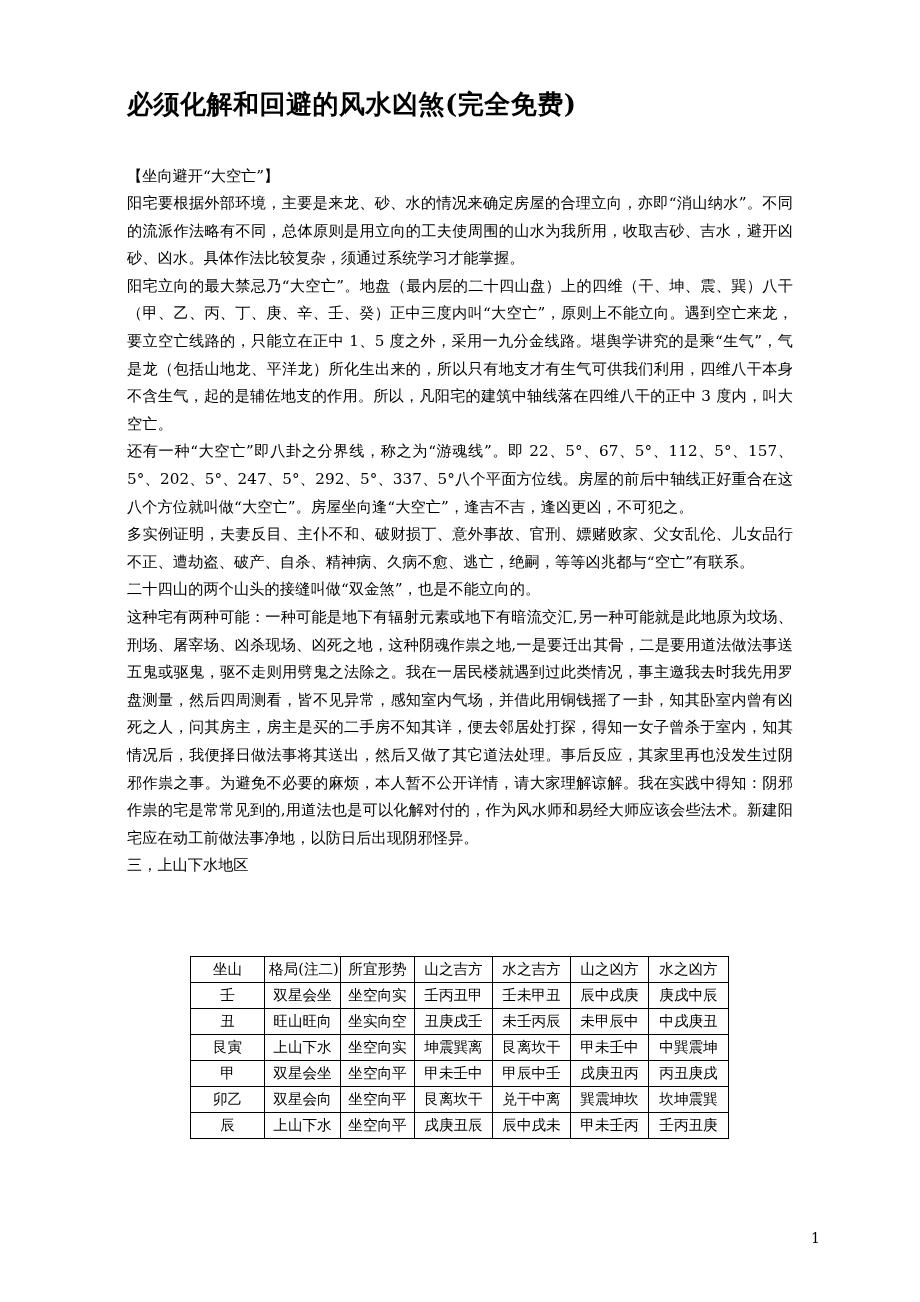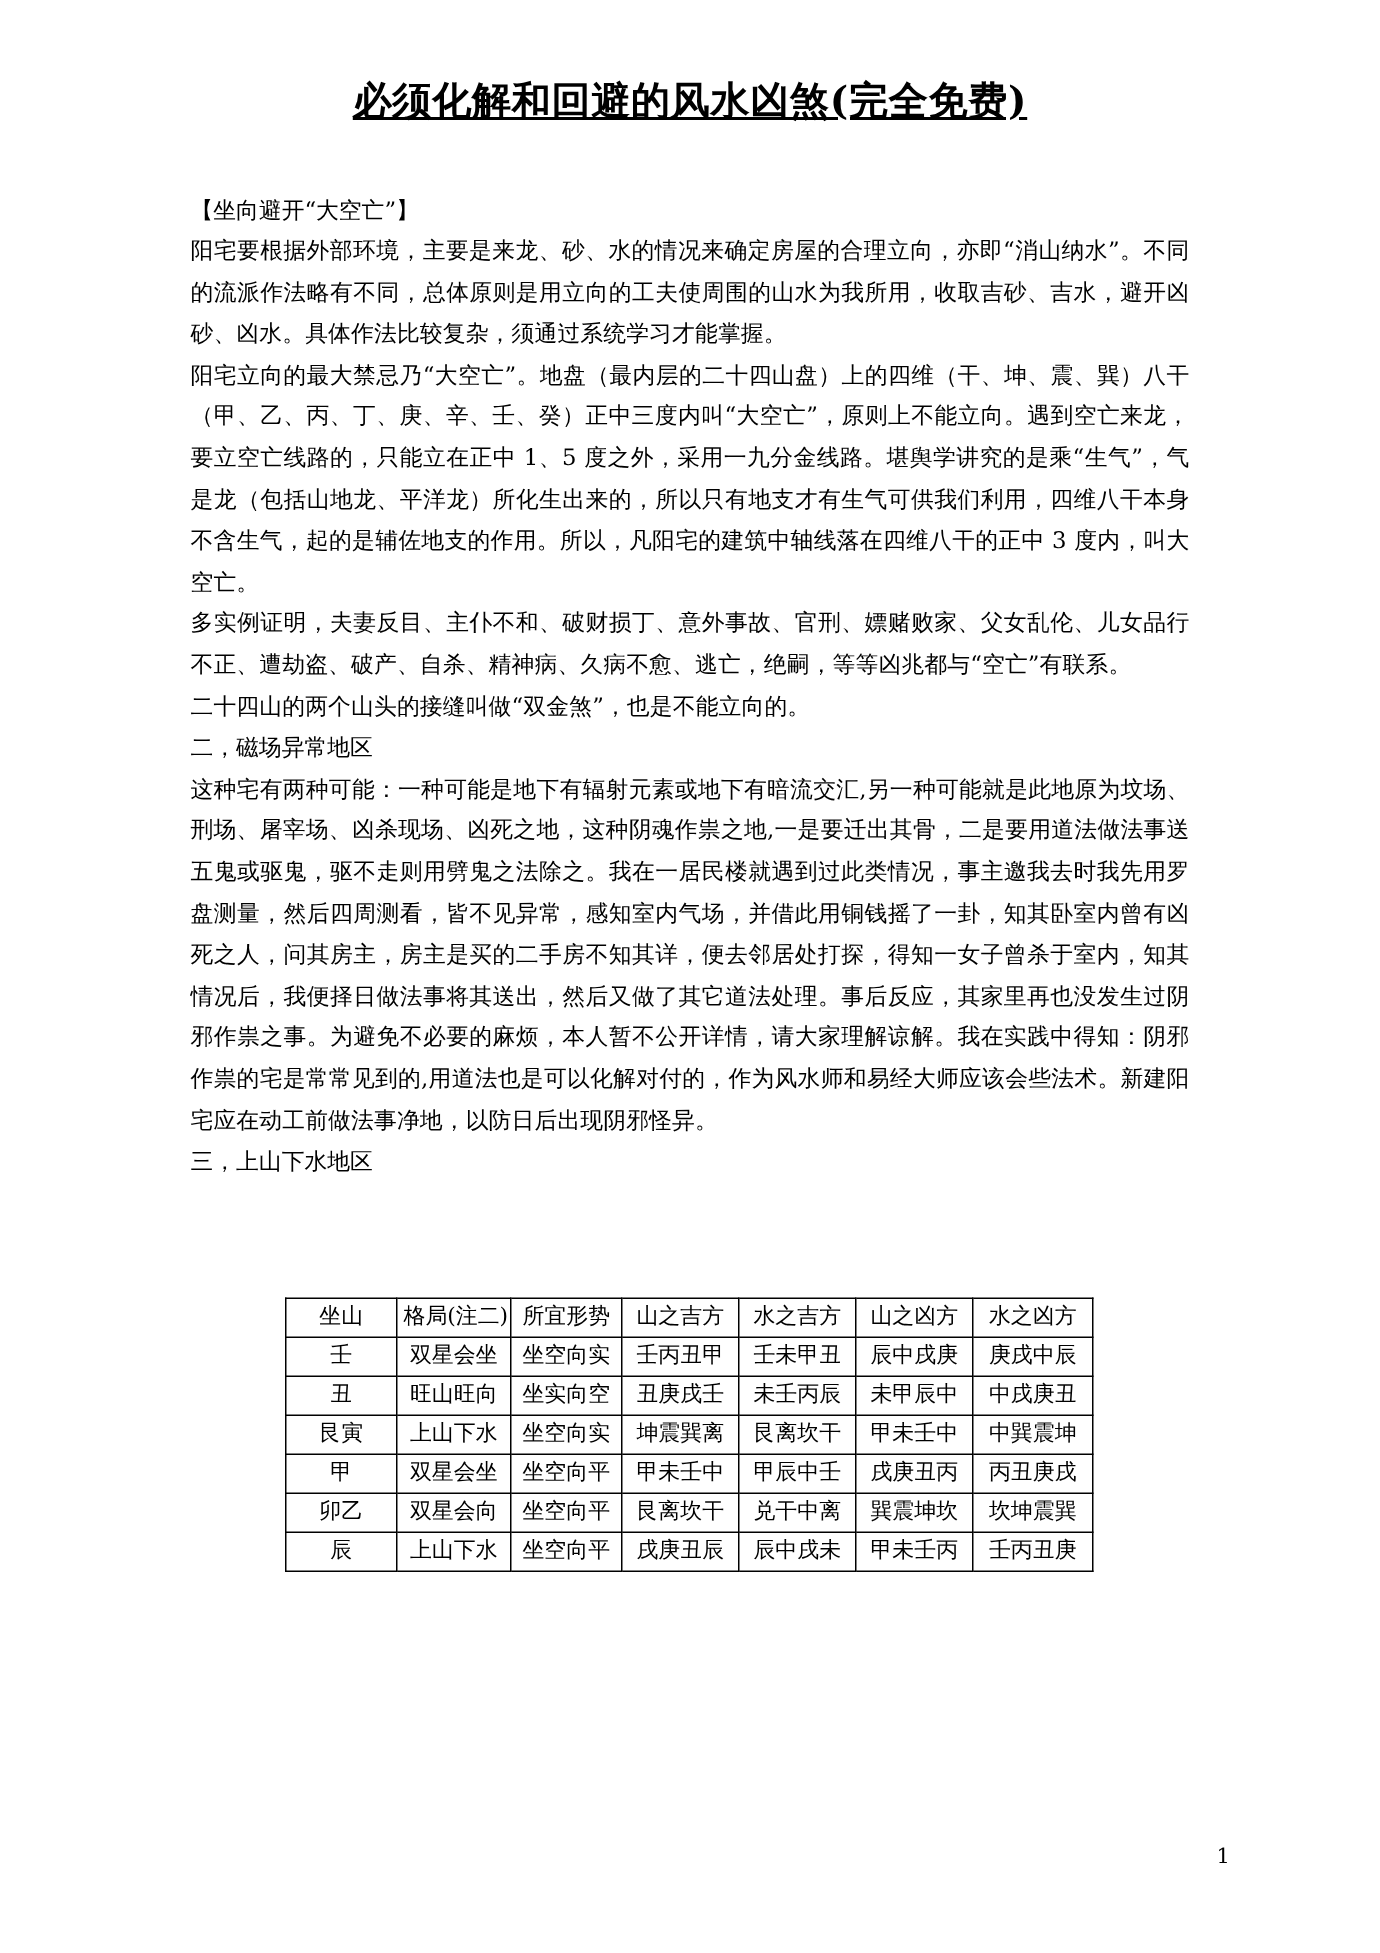--- a/index.html
+++ b/index.html
@@ -20,29 +20,28 @@
     overflow: hidden;
     box-sizing: border-box;
   }
   .content {
     position: absolute;
     left: 127px;
     top: 0;
     width: 666px;
   }
   .doc-title {
-    text-align: center;
+    text-align: left;
     font-size: 26px;
     font-weight: bold;
     letter-spacing: 0.5px;
     margin: 0;
-    padding-top: 52px;
+    padding-top: 88px;
     line-height: 1.25;
     font-family: "DejaVu Serif", "Liberation Serif", serif;
-    text-decoration: underline;
   }
   .body-block {
     margin-top: 42px;
   }
   p.line, p.para {
     margin: 0;
     font-size: 15.2px;
     line-height: 27.6px;
     text-align: justify;
     text-justify: inter-ideograph;
@@ -105,24 +104,24 @@
 
   <div class="content">
 
     <h1 class="doc-title">必须化解和回避的风水凶煞(完全免费)</h1>
 
     <div class="body-block">
 
       <p class="section-head">【坐向避开“大空亡”】</p>
       <p class="para">阳宅要根据外部环境，主要是来龙、砂、水的情况来确定房屋的合理立向，亦即“消山纳水”。不同的流派作法略有不同，总体原则是用立向的工夫使周围的山水为我所用，收取吉砂、吉水，避开凶砂、凶水。具体作法比较复杂，须通过系统学习才能掌握。</p>
       <p class="para">阳宅立向的最大禁忌乃“大空亡”。地盘（最内层的二十四山盘）上的四维（干、坤、震、巽）八干（甲、乙、丙、丁、庚、辛、壬、癸）正中三度内叫“大空亡”，原则上不能立向。遇到空亡来龙，要立空亡线路的，只能立在正中 1、5 度之外，采用一九分金线路。堪舆学讲究的是乘“生气”，气是龙（包括山地龙、平洋龙）所化生出来的，所以只有地支才有生气可供我们利用，四维八干本身不含生气，起的是辅佐地支的作用。所以，凡阳宅的建筑中轴线落在四维八干的正中 3 度内，叫大空亡。</p>
+      <p class="para">还有一种“大空亡”即八卦之分界线，称之为“游魂线”。即 22、5°、67、5°、112、5°、157、5°、202、5°、247、5°、292、5°、337、5°八个平面方位线。房屋的前后中轴线正好重合在这八个方位就叫做“大空亡”。房屋坐向逢“大空亡”，逢吉不吉，逢凶更凶，不可犯之。</p>
       <p class="para">多实例证明，夫妻反目、主仆不和、破财损丁、意外事故、官刑、嫖赌败家、父女乱伦、儿女品行不正、遭劫盗、破产、自杀、精神病、久病不愈、逃亡，绝嗣，等等凶兆都与“空亡”有联系。</p>
       <p class="para">二十四山的两个山头的接缝叫做“双金煞”，也是不能立向的。</p>
 
-      <p class="section-head">二，磁场异常地区</p>
       <p class="para">这种宅有两种可能：一种可能是地下有辐射元素或地下有暗流交汇,另一种可能就是此地原为坟场、刑场、屠宰场、凶杀现场、凶死之地，这种阴魂作祟之地,一是要迁出其骨，二是要用道法做法事送五鬼或驱鬼，驱不走则用劈鬼之法除之。我在一居民楼就遇到过此类情况，事主邀我去时我先用罗盘测量，然后四周测看，皆不见异常，感知室内气场，并借此用铜钱摇了一卦，知其卧室内曾有凶死之人，问其房主，房主是买的二手房不知其详，便去邻居处打探，得知一女子曾杀于室内，知其情况后，我便择日做法事将其送出，然后又做了其它道法处理。事后反应，其家里再也没发生过阴邪作祟之事。为避免不必要的麻烦，本人暂不公开详情，请大家理解谅解。我在实践中得知：阴邪作祟的宅是常常见到的,用道法也是可以化解对付的，作为风水师和易经大师应该会些法术。新建阳宅应在动工前做法事净地，以防日后出现阴邪怪异。</p>
 
       <p class="section-head">三，上山下水地区</p>
 
       <div class="spacer-md"></div>
 
 
       <div class="table-wrap">
         <table class="grid">
           <colgroup>

